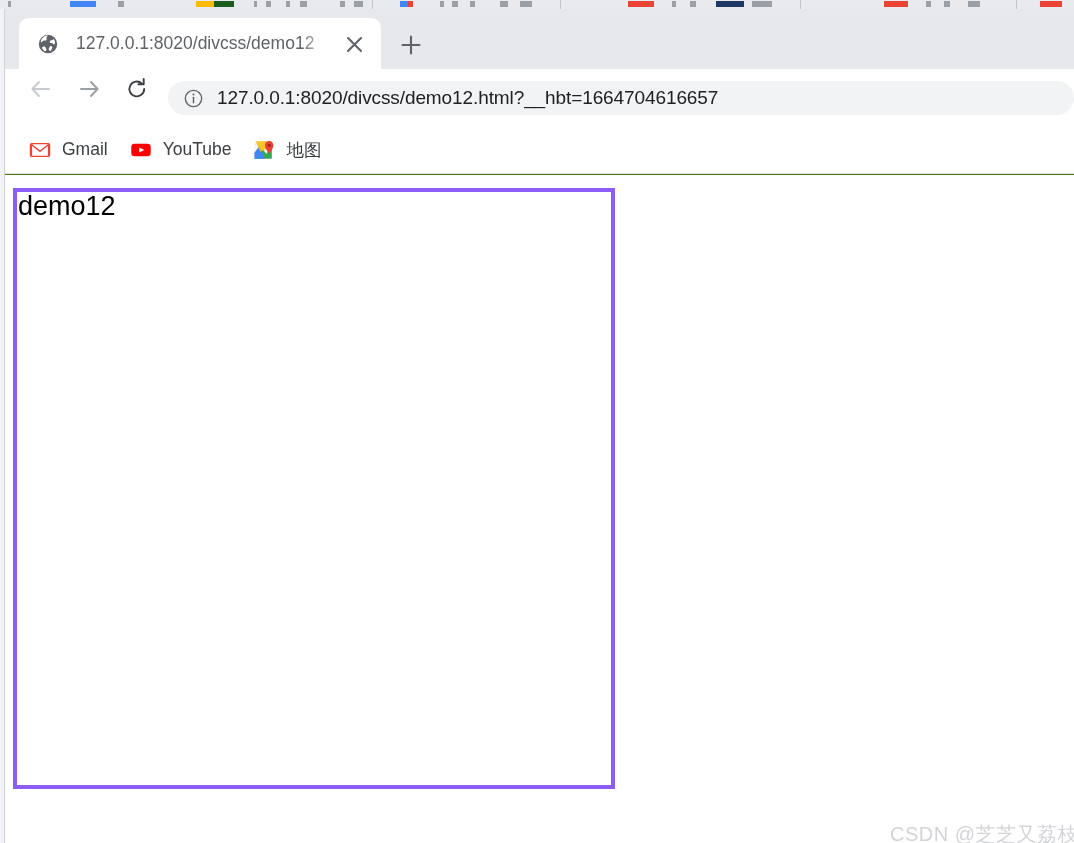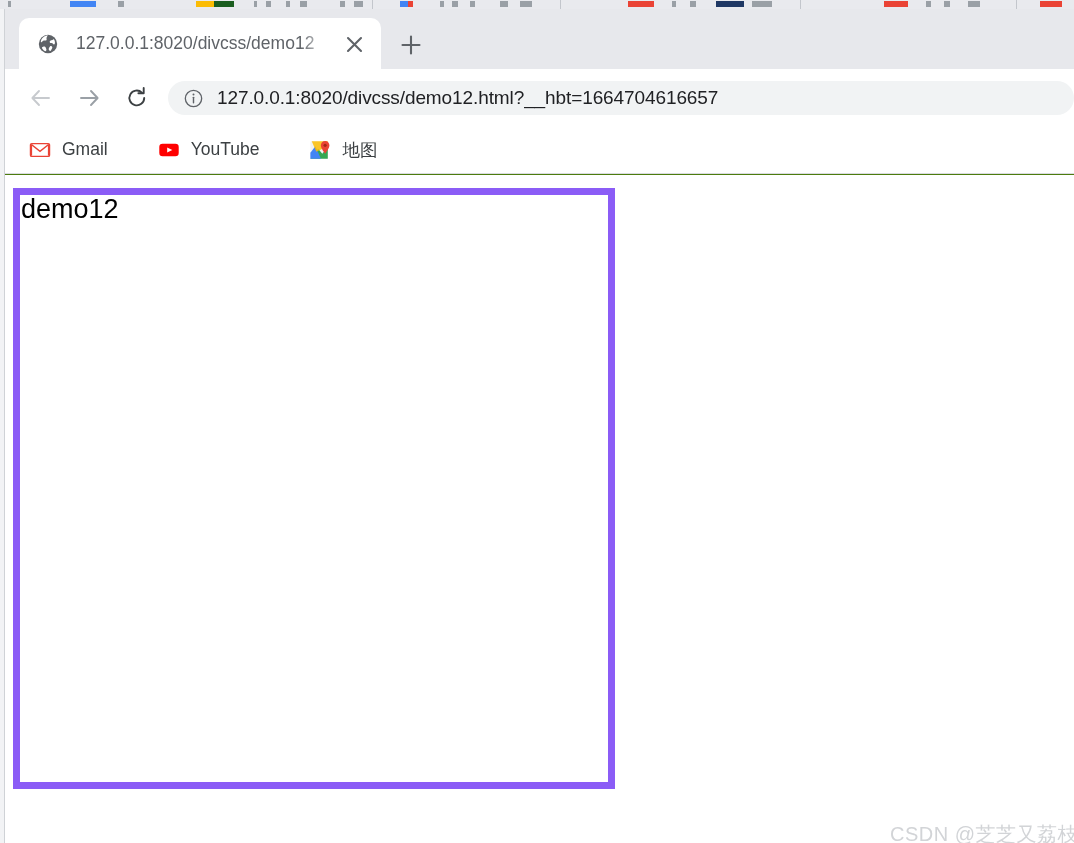--- a/index.html
+++ b/index.html
@@ -103,21 +103,21 @@
     display: flex; align-items: center; justify-content: center;
   }
 
   
   .toolbar {
     position: absolute;
     left: 5px; top: 60px;
     width: 1069px; height: 57px;
     background: #ffffff;
     display: flex;
-    align-items: center;
+    align-items: flex-start;
   }
   .nav-btn {
     width: 40px; height: 40px;
     margin-left: 8px;
     display: flex; align-items: center; justify-content: center;
     flex: 0 0 auto;
   }
   .nav-btn:first-child { margin-left: 16px; }
 
   .omnibox {
@@ -146,21 +146,20 @@
   
   .bookmarks {
     position: absolute;
     left: 5px; top: 117px;
     width: 1069px; height: 48px;
     background: #ffffff;
     display: flex;
     align-items: center;
     border-bottom: 1px solid #dadce0;
     box-sizing: border-box;
-    gap: 28px;
   }
   .bm {
     display: flex;
     align-items: center;
     height: 30px;
     padding: 0 8px;
     margin-left: 6px;
     border-radius: 4px;
   }
   .bm:first-child { margin-left: 16px; }
@@ -184,21 +183,21 @@
     height: 668px;
     background: #ffffff;
     overflow: hidden;
   }
 
   .demo-box {
     position: absolute;
     left: 8px; top: 13px;
     width: 602px;
     height: 601px;
-    border: 7px solid #8b5cf6;
+    border: 4px solid #8b5cf6;
     box-sizing: border-box;
     background: #ffffff;
   }
   .demo-box .demo-title {
     position: absolute;
     left: 1px; top: -3px;
     font-size: 27px;
     line-height: 34px;
     color: #000000;
     white-space: nowrap;

